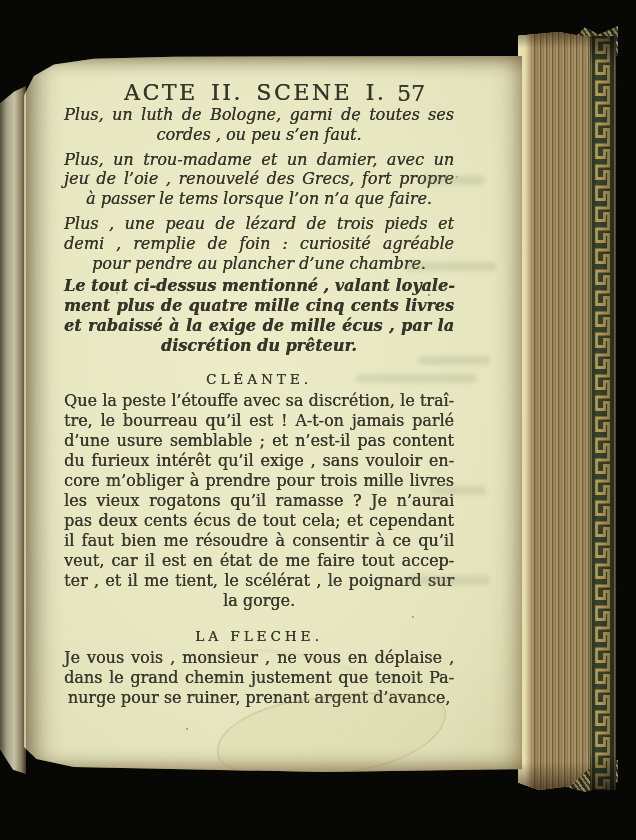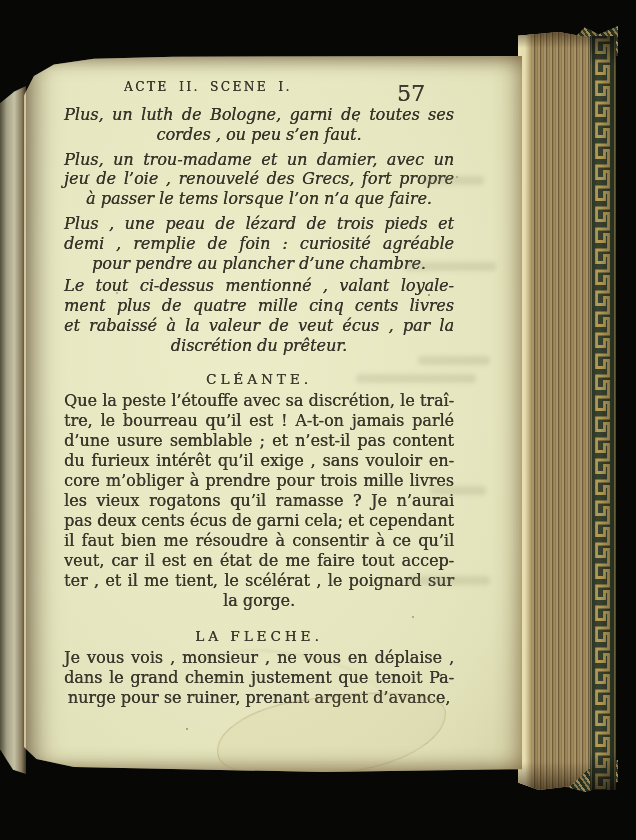--- a/index.html
+++ b/index.html
@@ -59,32 +59,32 @@
       inset 0 14px 18px -10px rgba(90,65,35,.5),
       inset 0 -16px 18px -10px rgba(100,75,40,.45);
     clip-path:polygon(0 5.5%,2% 2.8%,6% 1.2%,14% .4%,30% .1%,100% 0,100% 99.6%,60% 100%,10% 99.3%,2.5% 98.2%,0 96.5%);
   }
 
   .content{position:absolute;left:38px;top:24px;width:390px;color:#3a362c;}
 
   .header{position:relative;height:25px;}
   .htitle{
     position:absolute;left:60px;top:0;
-    font-size:12px;letter-spacing:2.5px;word-spacing:4px;color:#39362c;
+    font-size:22px;letter-spacing:2.5px;word-spacing:4px;color:#39362c;
     text-shadow:.3px 0 0 currentColor;white-space:nowrap;
   }
   .pnum{position:absolute;left:333px;top:1px;font-size:22px;color:#3d3a2e;text-shadow:.2px 0 currentColor;}
 
   .para{margin:0;}
   .para .tline{white-space:nowrap;text-align:center;}
   .jl{text-align:justify;text-align-last:justify;}
   .italic{font-style:italic;font-size:16px;line-height:19.8px;color:#37342a;margin-bottom:5px;
     text-shadow:.25px 0 0 currentColor;}
   .italic.p3{margin-bottom:3px;}
-  .italic.p4{margin-bottom:15px;}
+  .italic.p4{margin-bottom:15px;font-weight:bold;}
   .roman{font-size:16px;line-height:20px;color:#3a372d;text-shadow:.3px 0 0 currentColor;}
 
   .speaker{
     text-align:center;font-size:13.5px;letter-spacing:4px;line-height:16px;
     margin:2px 0 4px;color:#3b382e;text-shadow:.25px 0 currentColor;white-space:nowrap;
   }
   .speaker.s2{margin-top:17px;}
 
   
   .stain{
@@ -157,33 +157,33 @@
           <div class="tline">à passer le tems lorsque l’on n’a que faire.</div>
         </div>
       <div class="para italic p3">
           <div class="tline jl">Plus , une peau de lézard de trois pieds et</div>
           <div class="tline jl">demi , remplie de foin : curiosité agréable</div>
           <div class="tline">pour pendre au plancher d’une chambre.</div>
         </div>
       <div class="para italic p4">
           <div class="tline jl">Le tout ci-dessus mentionné , valant loyale-</div>
           <div class="tline jl">ment plus de quatre mille cinq cents livres</div>
-          <div class="tline jl">et rabaissé à la valeur de veut écus , par la</div>
+          <div class="tline jl">et rabaissé à la exige de mille écus , par la</div>
           <div class="tline">discrétion du prêteur.</div>
         </div>
 
       <div class="speaker s1">CLÉANTE.</div>
       <div class="para roman">
           <div class="tline jl">Que la peste l’étouffe avec sa discrétion, le traî-</div>
           <div class="tline jl">tre, le bourreau qu’il est ! A-t-on jamais parlé</div>
           <div class="tline jl">d’une usure semblable ; et n’est-il pas content</div>
           <div class="tline jl">du furieux intérêt qu’il exige , sans vouloir en-</div>
           <div class="tline jl">core m’obliger à prendre pour trois mille livres</div>
           <div class="tline jl">les vieux rogatons qu’il ramasse ? Je n’aurai</div>
-          <div class="tline jl">pas deux cents écus de garni cela; et cependant</div>
+          <div class="tline jl">pas deux cents écus de tout cela; et cependant</div>
           <div class="tline jl">il faut bien me résoudre à consentir à ce qu’il</div>
           <div class="tline jl">veut, car il est en état de me faire tout accep-</div>
           <div class="tline jl">ter , et il me tient, le scélérat , le poignard sur</div>
           <div class="tline">la gorge.</div>
         </div>
 
       <div class="speaker s2">LA FLECHE.</div>
       <div class="para roman">
           <div class="tline jl">Je vous vois , monsieur , ne vous en déplaise ,</div>
           <div class="tline jl">dans le grand chemin justement que tenoit Pa-</div>

